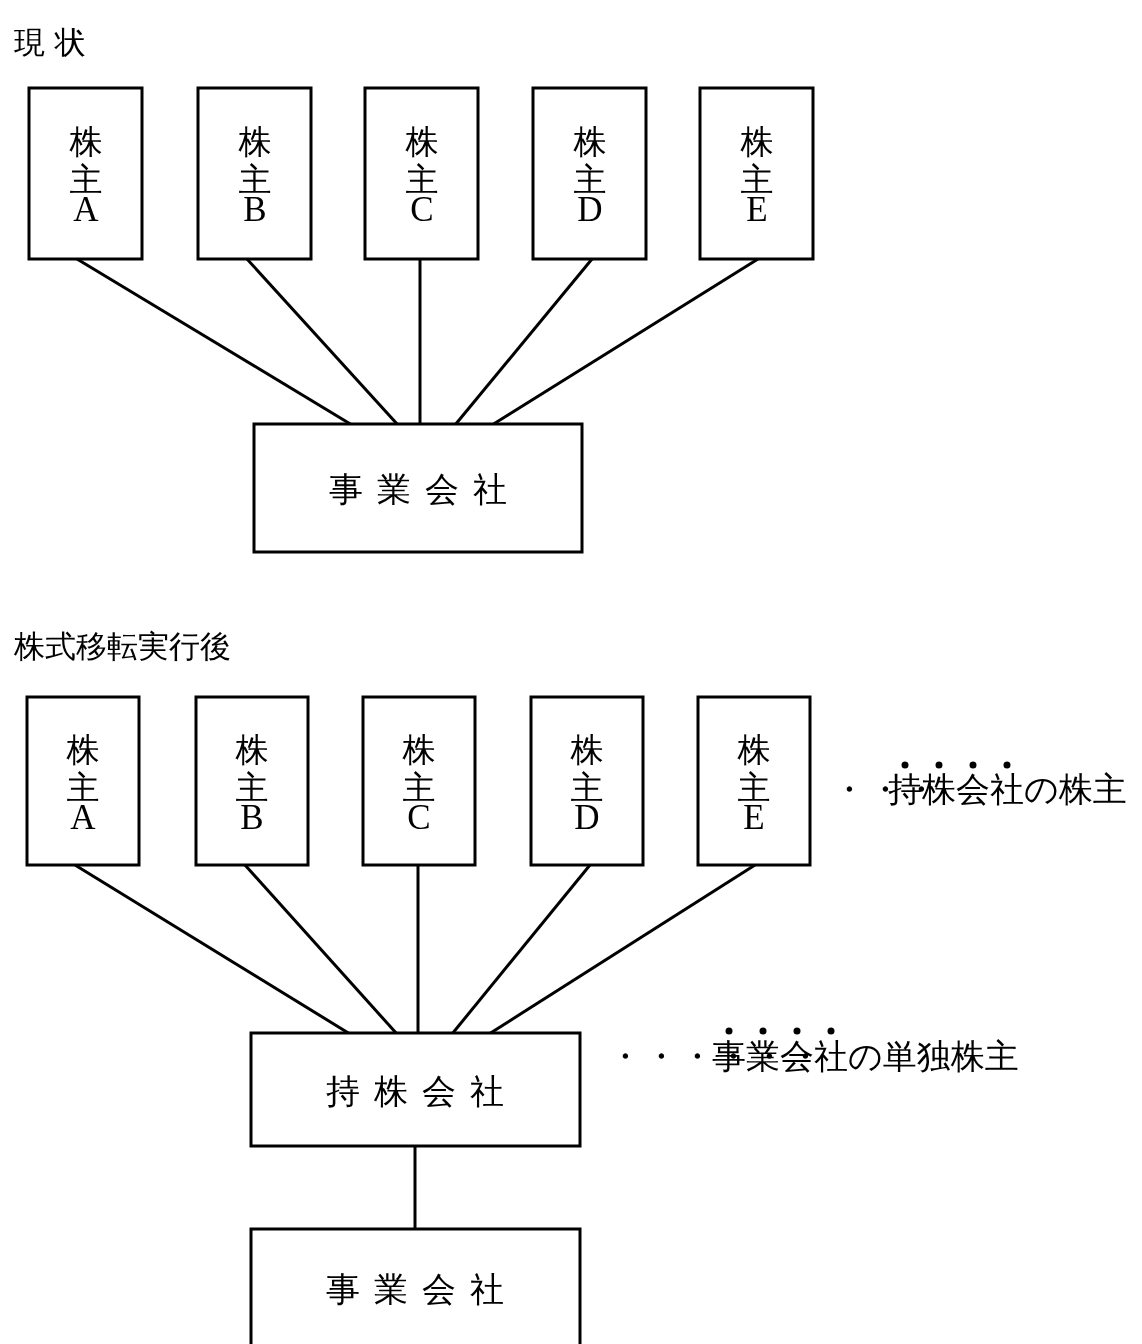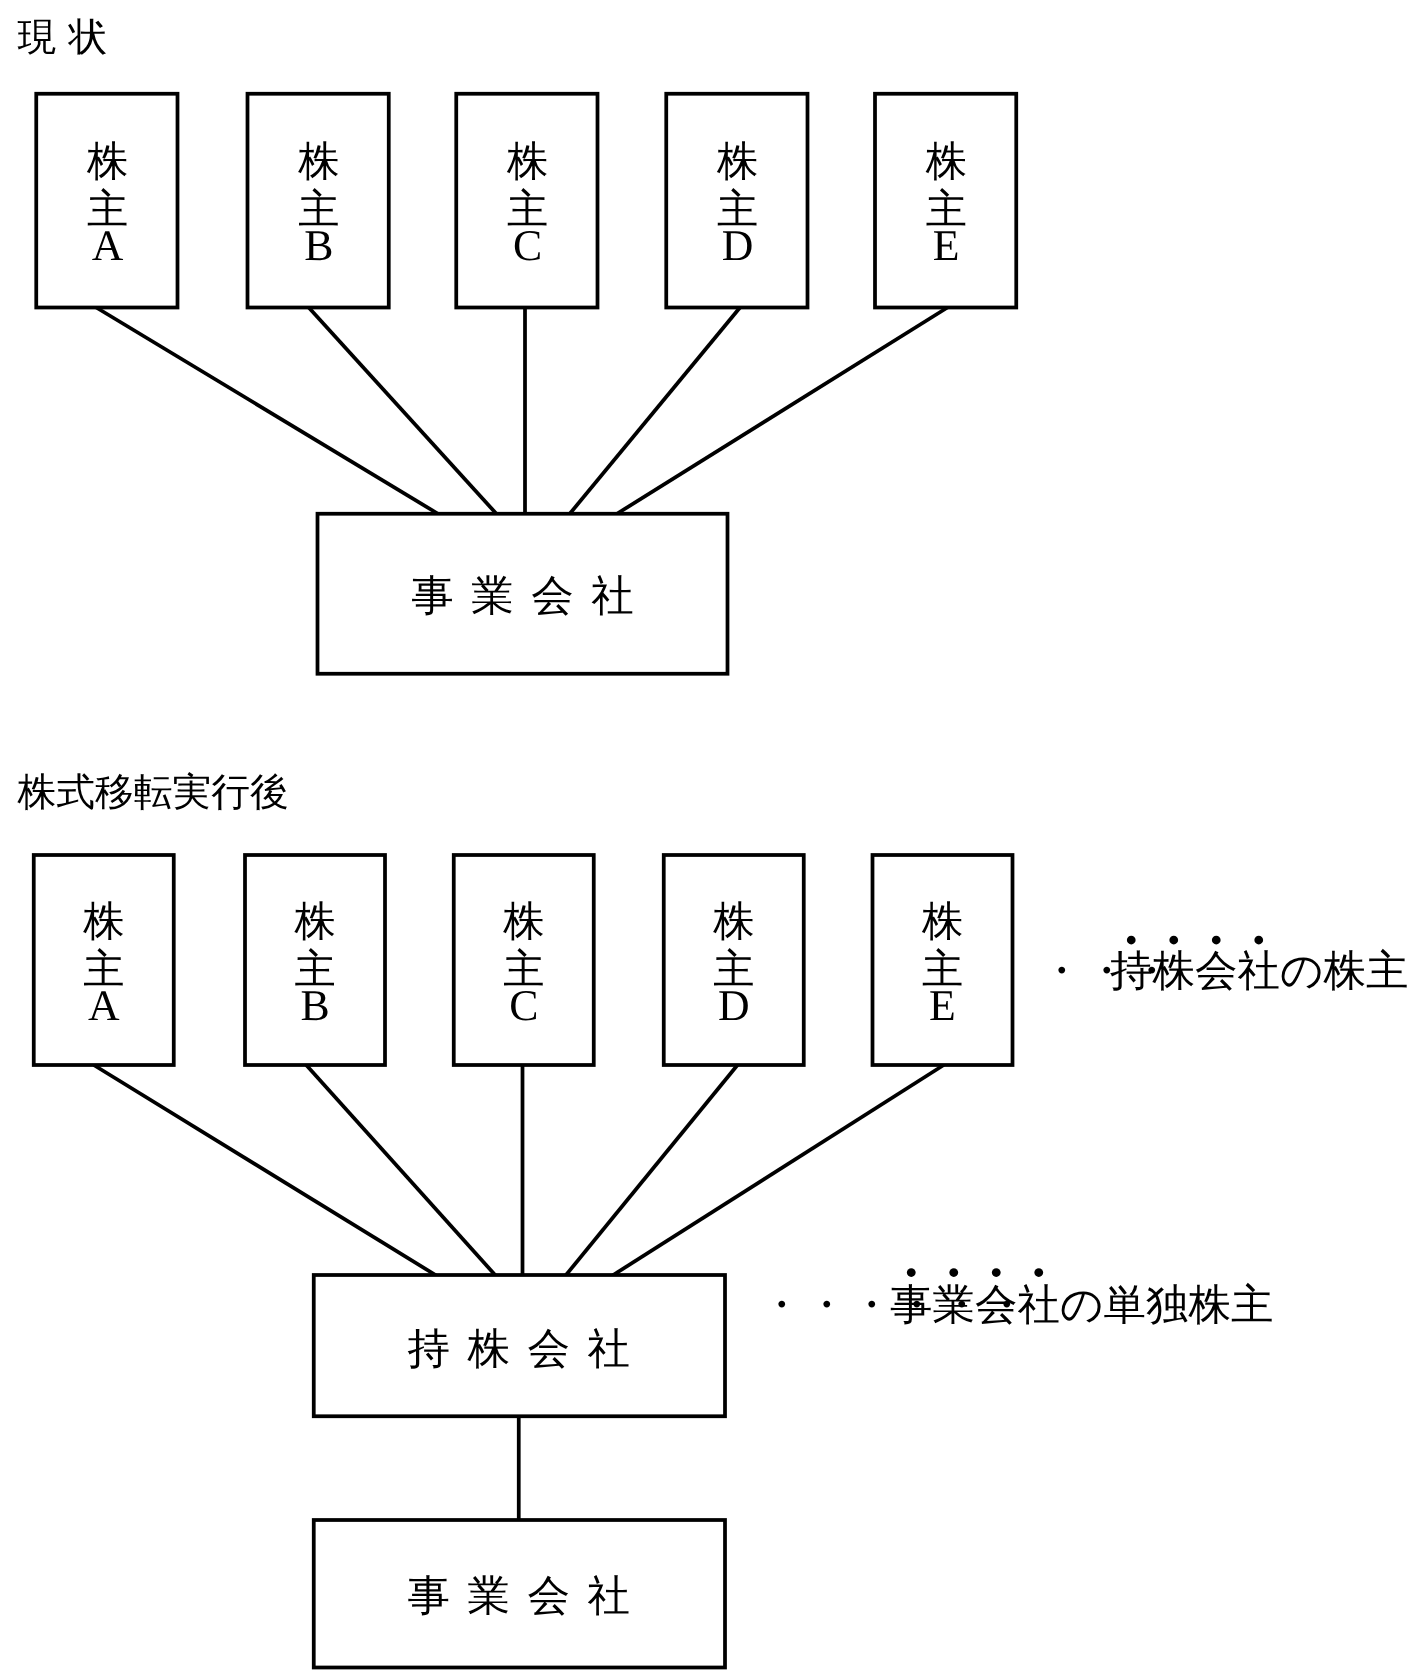--- a/index.html
+++ b/index.html
@@ -11,21 +11,21 @@
     width: 1142px;
     height: 1344px;
     font-family: "Liberation Serif", "DejaVu Serif", serif;
     color: #000000;
     overflow: hidden;
     position: relative;
   }
   #diagram-root {
     position: absolute;
     left: 0;
-    top: 0;
+    top: 13px;
     width: 1142px;
     height: 1264px;
   }
   svg.diagram-svg {
     display: block;
     width: 1142px;
     height: 1344px;
   }
   .box-rect {
     fill: #ffffff;

